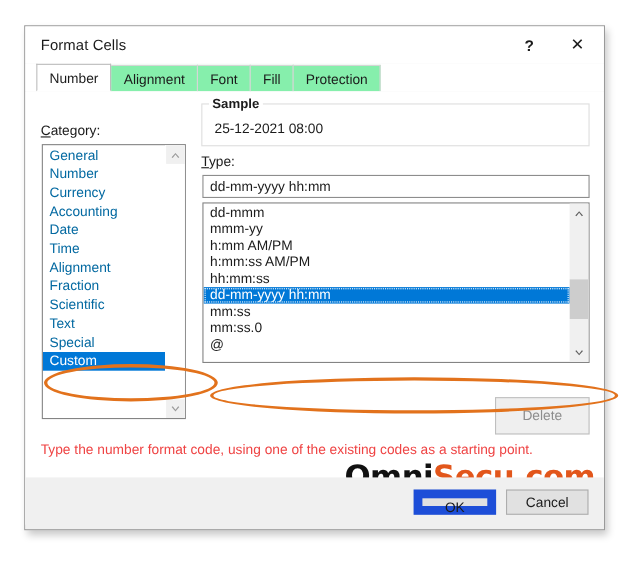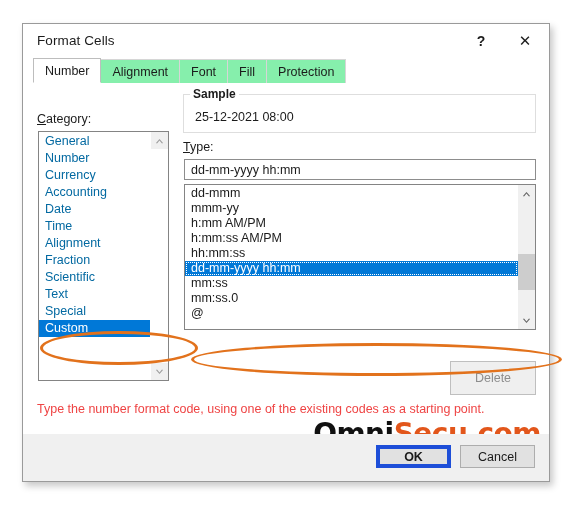--- a/index.html
+++ b/index.html
@@ -374,23 +374,22 @@
     font-family: "Liberation Sans", sans-serif;
     font-size: 12.5px;
     color: #1b1b1b;
     background: #e1e1e1;
     border: 1px solid #adadad;
     box-sizing: border-box;
     cursor: default;
   }
   #ok-btn {
     right: 98px;
-    border: 4px solid #1d4ed8;
+    border: 8px solid #1d4ed8;
     background: #e1e1e1;
-    font-weight: bold;
   }
   #cancel-btn {
     right: 14px;
   }
 
   
   .annot {
     position: absolute;
     border: 3px solid #e2721c;
     border-radius: 50%;

